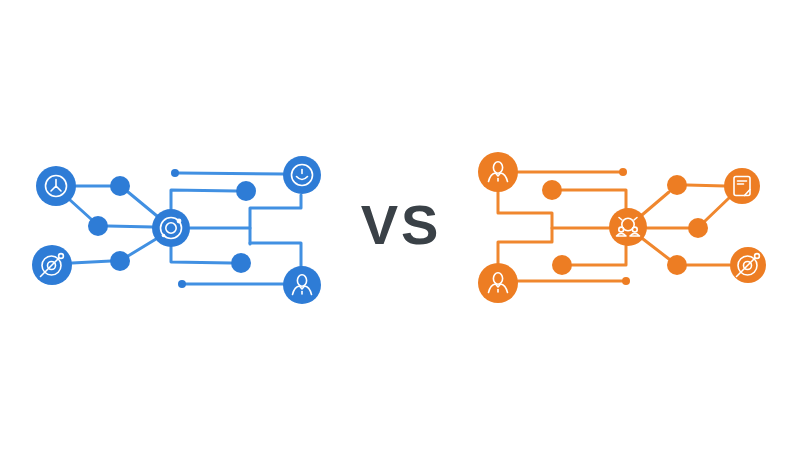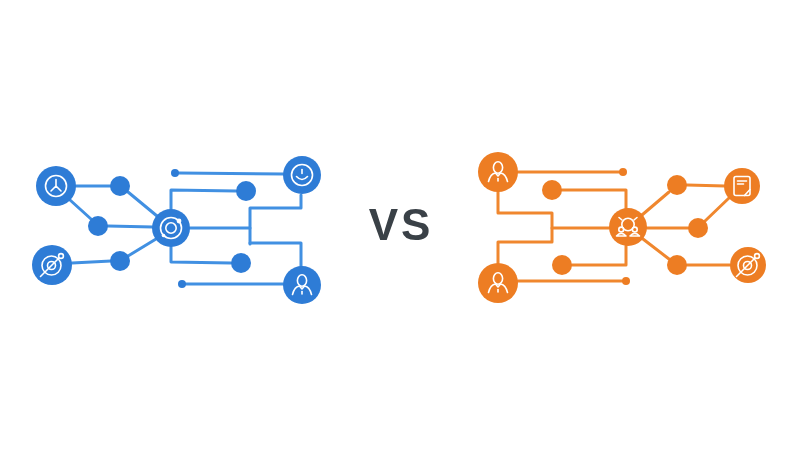--- a/index.html
+++ b/index.html
@@ -2,21 +2,21 @@
 <html><head>
 <meta charset="utf-8">
 <style>
   html,body{margin:0;padding:0;background:#ffffff;}
   .stage{position:relative;width:800px;height:450px;background:#ffffff;overflow:hidden;
          font-family:"Liberation Sans",sans-serif;}
   .net-svg{position:absolute;top:0;width:400px;height:450px;}
   #left-net{left:0;}
   #right-net{left:400px;}
   .vs{position:absolute;left:401px;top:227px;transform:translate(-50%,-54%);
-      font-size:44px;font-weight:bold;letter-spacing:3px;line-height:1;
+      font-size:56px;font-weight:bold;letter-spacing:3px;line-height:1;
       font-family:"Liberation Sans",sans-serif;}
 </style>
 </head>
 <body>
 
 <div class="stage" style="background: rgb(255, 255, 255);">
   <svg id="left-net" class="net-svg" viewBox="0 0 400 450">
       <polyline points="76,186 111,186" fill="none" stroke="#4190E2" stroke-width="3" stroke-linejoin="round" stroke-linecap="round"></polyline>
       <polyline points="128,192 157,216" fill="none" stroke="#4190E2" stroke-width="3" stroke-linejoin="round" stroke-linecap="round"></polyline>
       <polyline points="70,200 91,219" fill="none" stroke="#4190E2" stroke-width="3" stroke-linejoin="round" stroke-linecap="round"></polyline>

